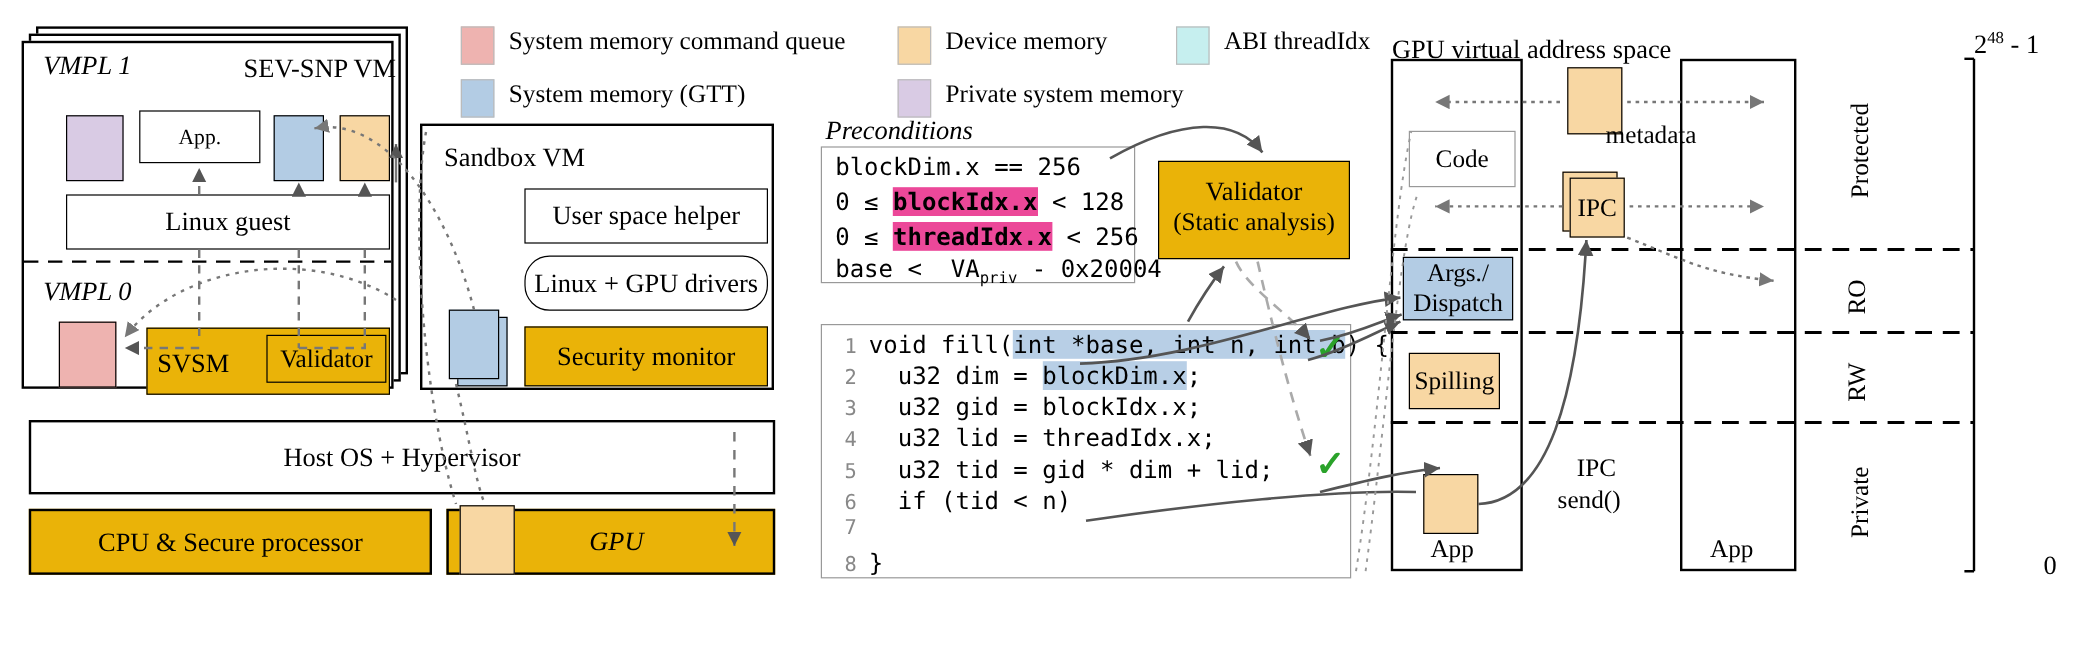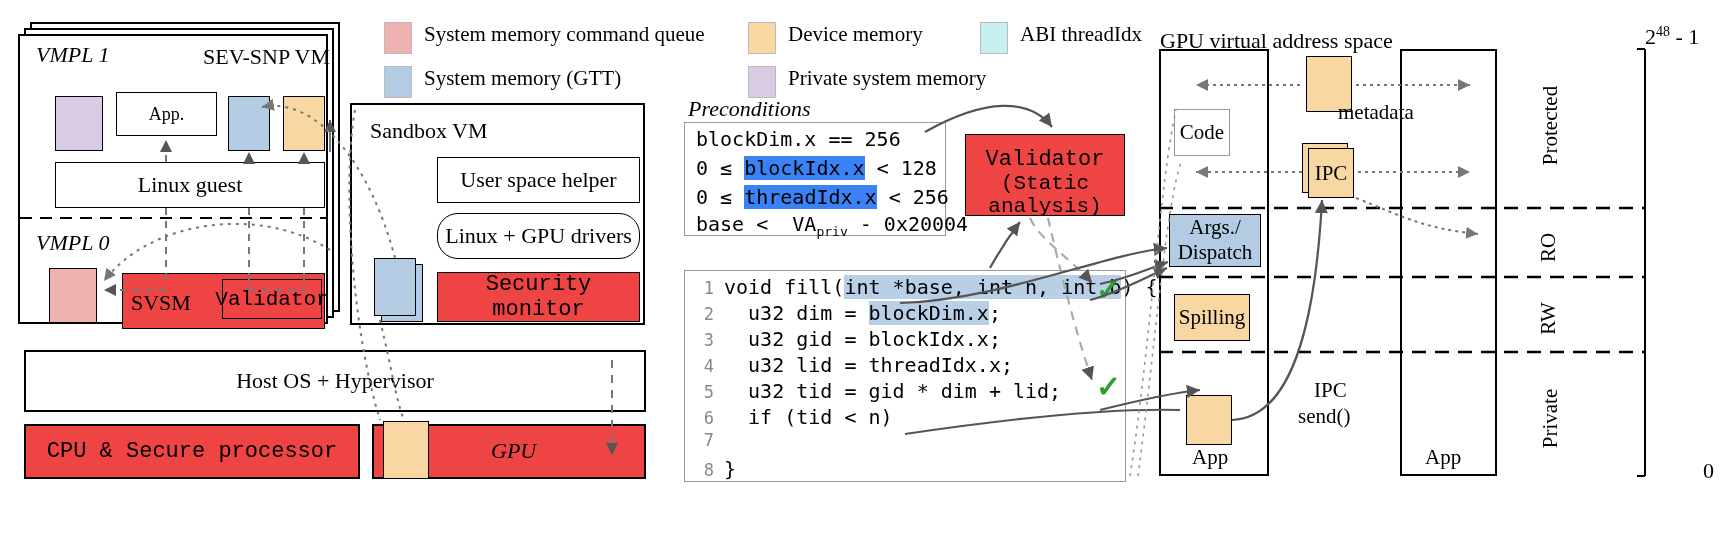--- a/index.html
+++ b/index.html
@@ -2,37 +2,37 @@
 <html><head>
 <meta charset="utf-8">
 <style>
   html,body{margin:0;padding:0;background:#fff;}
   body{width:1728px;height:552px;position:relative;overflow:hidden;
        font-family:"Liberation Serif",serif;color:#000;}
   .abs{position:absolute;box-sizing:border-box;}
   .box{position:absolute;box-sizing:border-box;border:2px solid #000;background:#fff;
        display:flex;align-items:center;justify-content:center;text-align:center;}
   .thin{border-width:1.5px;}
-  .green{background:#ef4444;font-family:Liberation Mono, monospace;}
+  .green{background:#eab308;}
   .blue{background:#b3cce4;}
   .red{background:#eeb3b0;}
   .orange{background:#f8d7a3;}
   .purple{background:#d9cbe4;}
   .lbl{position:absolute;box-sizing:border-box;white-space:nowrap;}
   .ital{font-style:italic;}
   svg.overlay{position:absolute;left:0;top:0;width:1728px;height:552px;pointer-events:none;}
   .legend-sw{position:absolute;width:26px;height:30px;border:1px solid #bbb;}
   .legend-tx{position:absolute;font-size:21px;white-space:nowrap;}
   .vlabel{position:absolute;white-space:nowrap;transform-origin:center center;
           transform:rotate(-90deg);font-size:21px;}
   .codeline{white-space:pre;font-family:"DejaVu Sans Mono",monospace;font-size:20px;line-height:26px;}
   .lineno{color:#888;font-family:"DejaVu Sans Mono",monospace;font-size:17px;}
   .hl-blue{background:#b8cfe6;}
   .hl-orange{background:#f8cf9a;}
-  .hl-cyan{background:#3b82f6;}
+  .hl-cyan{background:#ec4899;font-weight:bold;}
   .check{color:#2aa22a;font-size:30px;font-weight:bold;position:absolute;}
 </style>
 </head>
 <body>
 
 <div class="legend-sw" style="left:384px;top:22px;background:#eeb3b0;"></div>
 <div class="legend-tx" style="left:424px;top:22px;">System memory command queue</div>
 
 <div class="legend-sw" style="left:384px;top:66px;background:#b3cce4;"></div>
 <div class="legend-tx" style="left:424px;top:66px;">System memory (GTT)</div>
@@ -134,21 +134,21 @@
 
 <div class="lbl" style="left:1160px;top:28px;font-size:22px;">GPU virtual address space</div>
 <div class="lbl" style="left:1645px;top:24px;font-size:22px;">
   <span>2</span><sup style="font-size:14px;">48</sup><span> - 1</span>
 </div>
 <div class="lbl" style="left:1703px;top:458px;font-size:22px;">0</div>
 
 <div class="box" style="left:1159px;top:49px;width:110px;height:427px;"></div>
 <div class="box" style="left:1400px;top:49px;width:97px;height:427px;"></div>
 
-<div class="box thin" style="left:1174px;top:109px;width:56px;height:47px;border-color:#999;font-size:21px;">Code</div>
+<div class="box thin" style="left:1174px;top:109px;width:89px;height:47px;border-color:#999;font-size:21px;">Code</div>
 <div class="box orange thin" style="left:1306px;top:56px;width:46px;height:56px;"></div>
 <div class="lbl" style="left:1294px;top:100px;font-size:21px;margin-left:44px;">metadata</div>
 <div class="box orange thin" style="left:1302px;top:143px;width:46px;height:50px;"></div>
 <div class="box orange thin" style="left:1308px;top:148px;width:46px;height:50px;font-size:21px;">IPC</div>
 
 <div class="box blue thin" style="left:1169px;top:214px;width:92px;height:53px;display:block;">
   <div style="font-size:21px;text-align:center;">Args./</div>
   <div style="font-size:21px;text-align:center;">Dispatch</div>
 </div>
 <div class="box orange thin" style="left:1174px;top:294px;width:76px;height:47px;font-size:21px;">Spilling</div>

